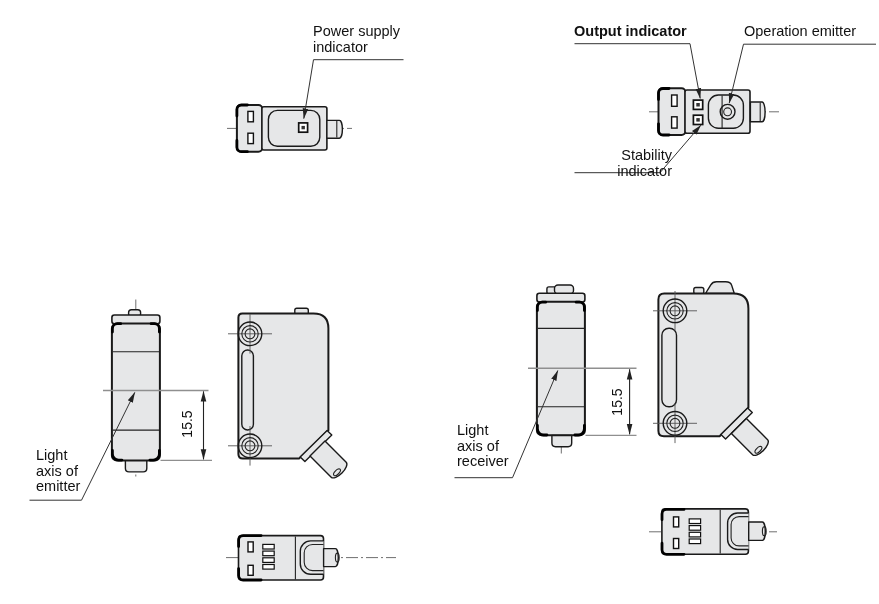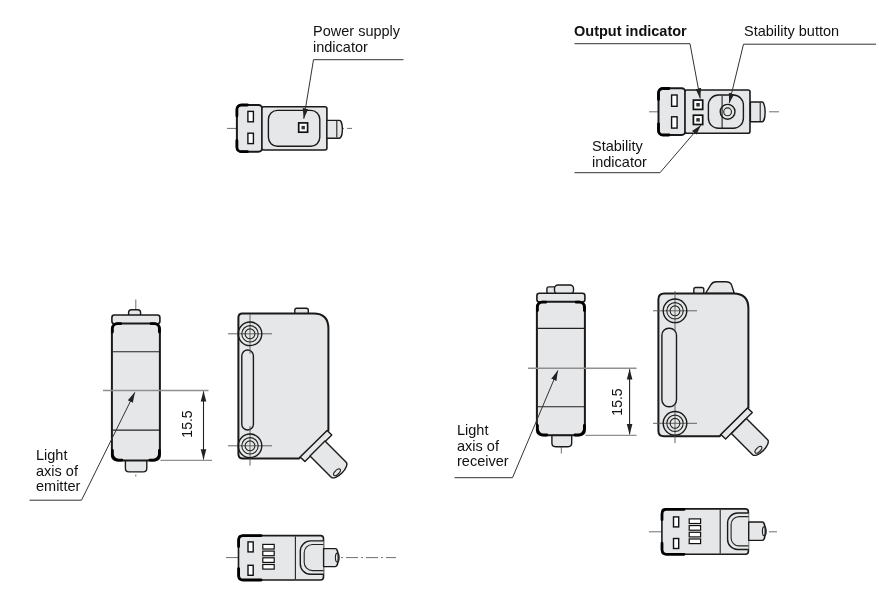--- a/index.html
+++ b/index.html
@@ -218,23 +218,23 @@
       <path class="medf" d="M748.7,522 L762.3,522 A3,9.2 0 0 1 762.3,540.4 L748.7,540.4 Z"></path>
       <ellipse class="thin" cx="764.3" cy="531.2" rx="1.9" ry="4.6"></ellipse>
     </g>
   </svg>
 
   <div class="lbl" style="left:313px; top:24px; width:104px;">Power supply
 indicator</div>
 
   <div class="lbl nowrap" style="left:574px; top:24px;font-weight:bold;">Output indicator</div>
 
-  <div class="lbl nowrap" style="left:744px; top:24px;">Stability button</div>
-
-  <div class="lbl" style="left:592px; top:139px; width:80px;">Stability
+  <div class="lbl nowrap" style="left:744px; top:24px;">Operation emitter</div>
+
+  <div class="lbl" style="left:592px; top:148px; width:80px;text-align:right;">Stability
 indicator</div>
 
   <div class="lbl" style="left:36px; top:448px; width:70px;">Light
 axis of
 emitter</div>
 
   <div class="lbl" style="left:457px; top:423px; width:74px;">Light
 axis of
 receiver</div>
 

